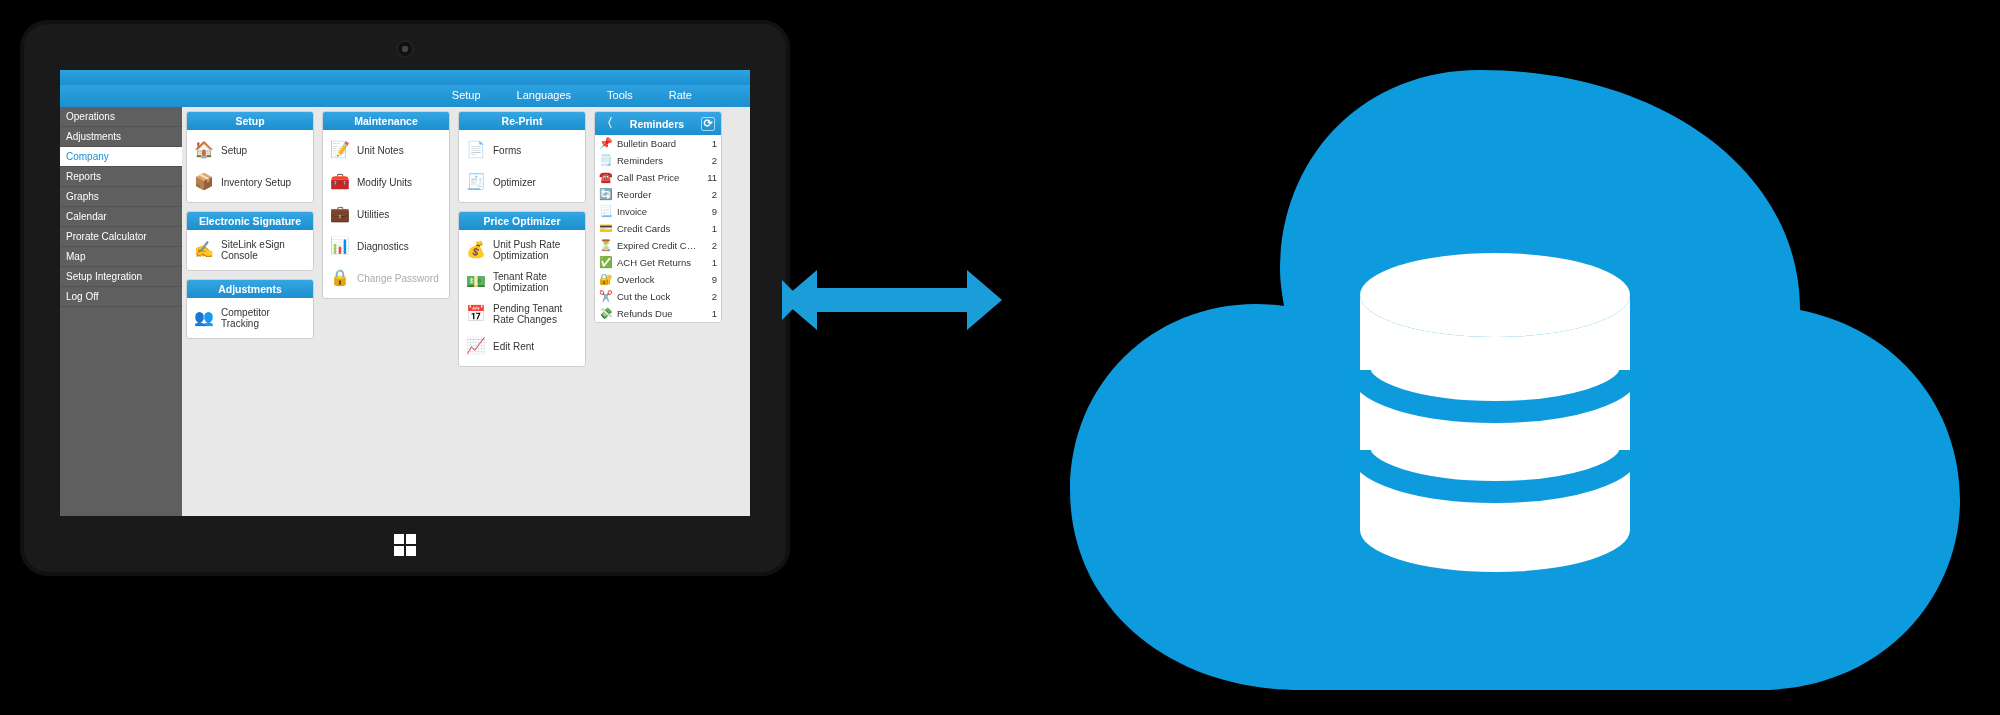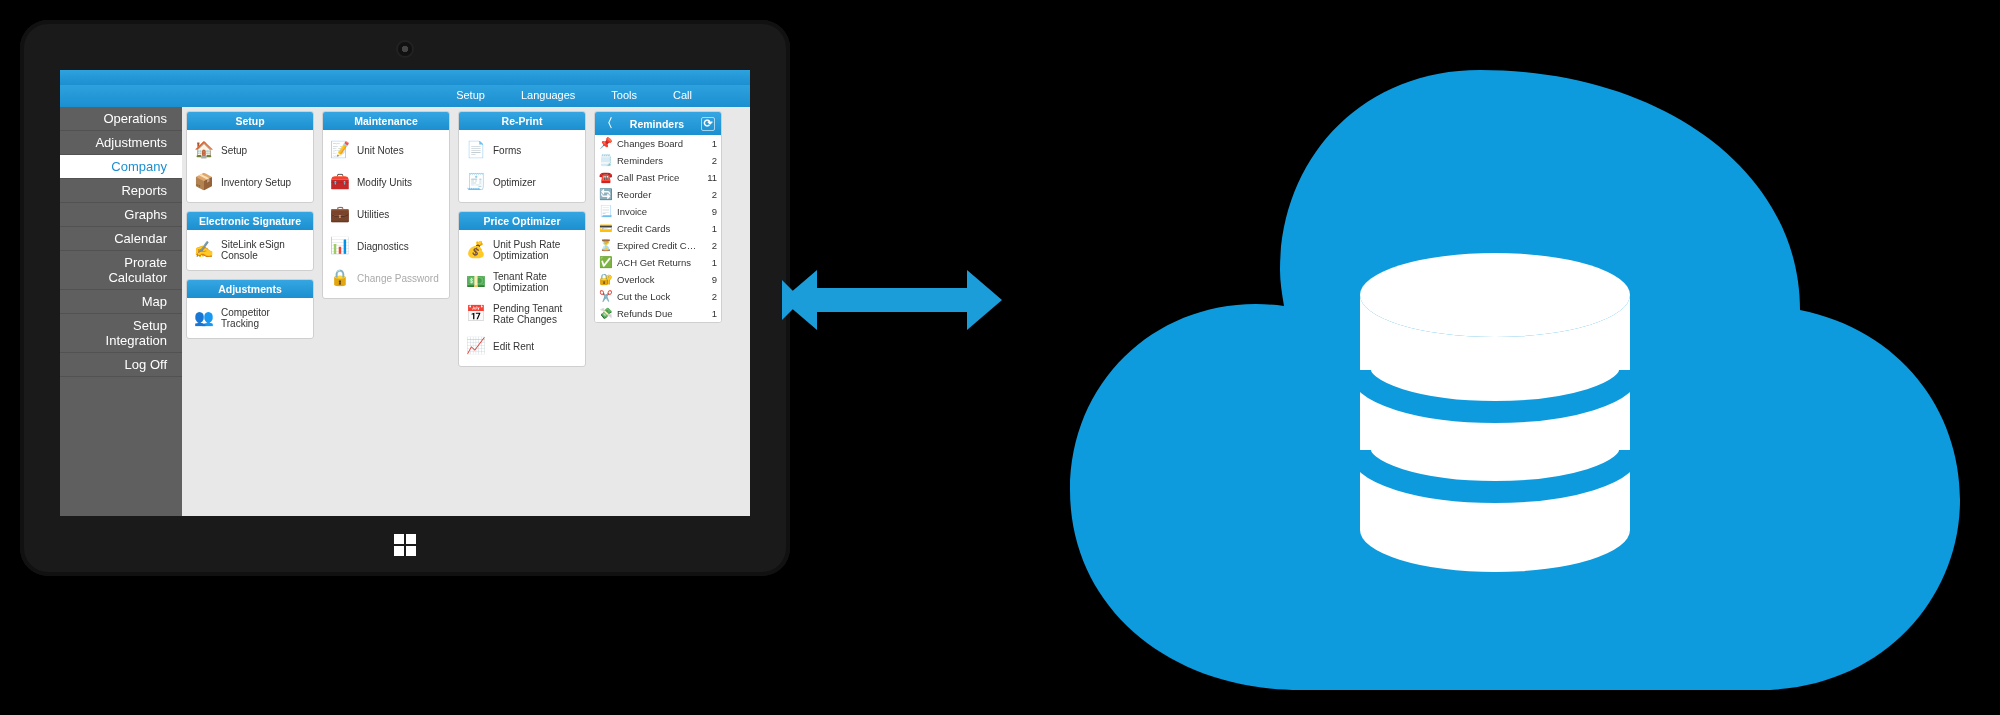--- a/index.html
+++ b/index.html
@@ -74,23 +74,23 @@
     flex: 1; display: flex; overflow: hidden;
   }
 
   
   .sidebar {
     width: 122px;
     background: #5f5f5f;
     display: flex; flex-direction: column;
   }
   .sidebar .nav-item {
-    color: #fff; font-size: 13px;
-    padding: 4px 15px;
-    text-align: right;
+    color: #fff; font-size: 10px;
+    padding: 4px 6px;
+    text-align: left;
     border-bottom: 1px solid #525252;
   }
   .sidebar .nav-item.selected {
     background: #fff; color: #1b8fd0; font-weight: 400;
   }
 
   
   .columns {
     flex: 1;
     background: #e8e8e8;
@@ -176,21 +176,21 @@
   <div class="tablet">
     <div class="camera"></div>
     <div class="bezel"></div>
 
     <div class="app">
       <div class="titlebar"></div>
       <div class="menubar">
         <div class="menu-item">Setup</div>
         <div class="menu-item">Languages</div>
         <div class="menu-item">Tools</div>
-        <div class="menu-item">Call</div>
+        <div class="menu-item">Rate</div>
       </div>
 
       <div class="app-body">
 
         <div class="sidebar" id="sidebar">
             <div class="nav-item">Operations</div>
             <div class="nav-item">Adjustments</div>
             <div class="nav-item selected">Company</div>
             <div class="nav-item">Reports</div>
             <div class="nav-item">Graphs</div>
@@ -300,21 +300,21 @@
             </div>
           <div class="col reminders" id="colRem">
               <div style="background: rgb(255, 255, 255); border: 1px solid rgb(207, 207, 207); border-radius: 3px; overflow: hidden;">
                 <div class="reminders-header">
                   <span class="back">〈</span>
                   <span>Reminders</span>
                   <span class="refresh">⟳</span>
                 </div>
                 <div class="rem-item">
                   <div class="ricon">📌</div>
-                  <div class="rlabel">Changes Board</div>
+                  <div class="rlabel">Bulletin Board</div>
                   <div class="rcount">1</div>
                 </div>
                 <div class="rem-item">
                   <div class="ricon">🗒️</div>
                   <div class="rlabel">Reminders</div>
                   <div class="rcount">2</div>
                 </div>
                 <div class="rem-item">
                   <div class="ricon">☎️</div>
                   <div class="rlabel">Call Past Price</div>

